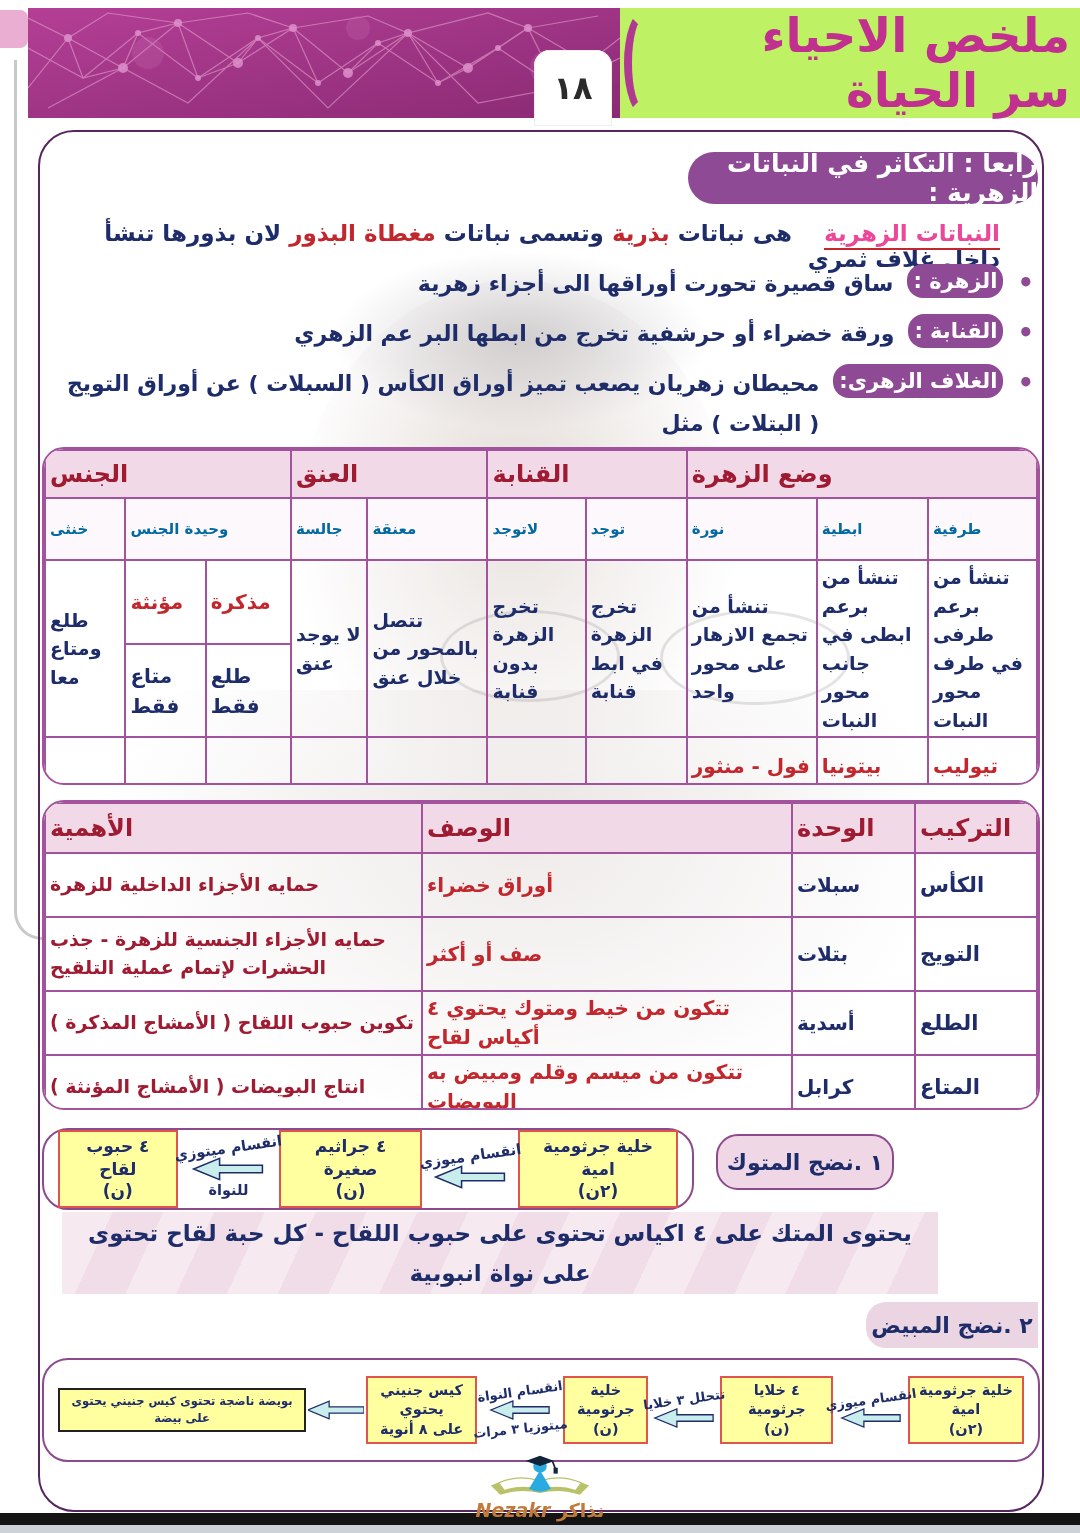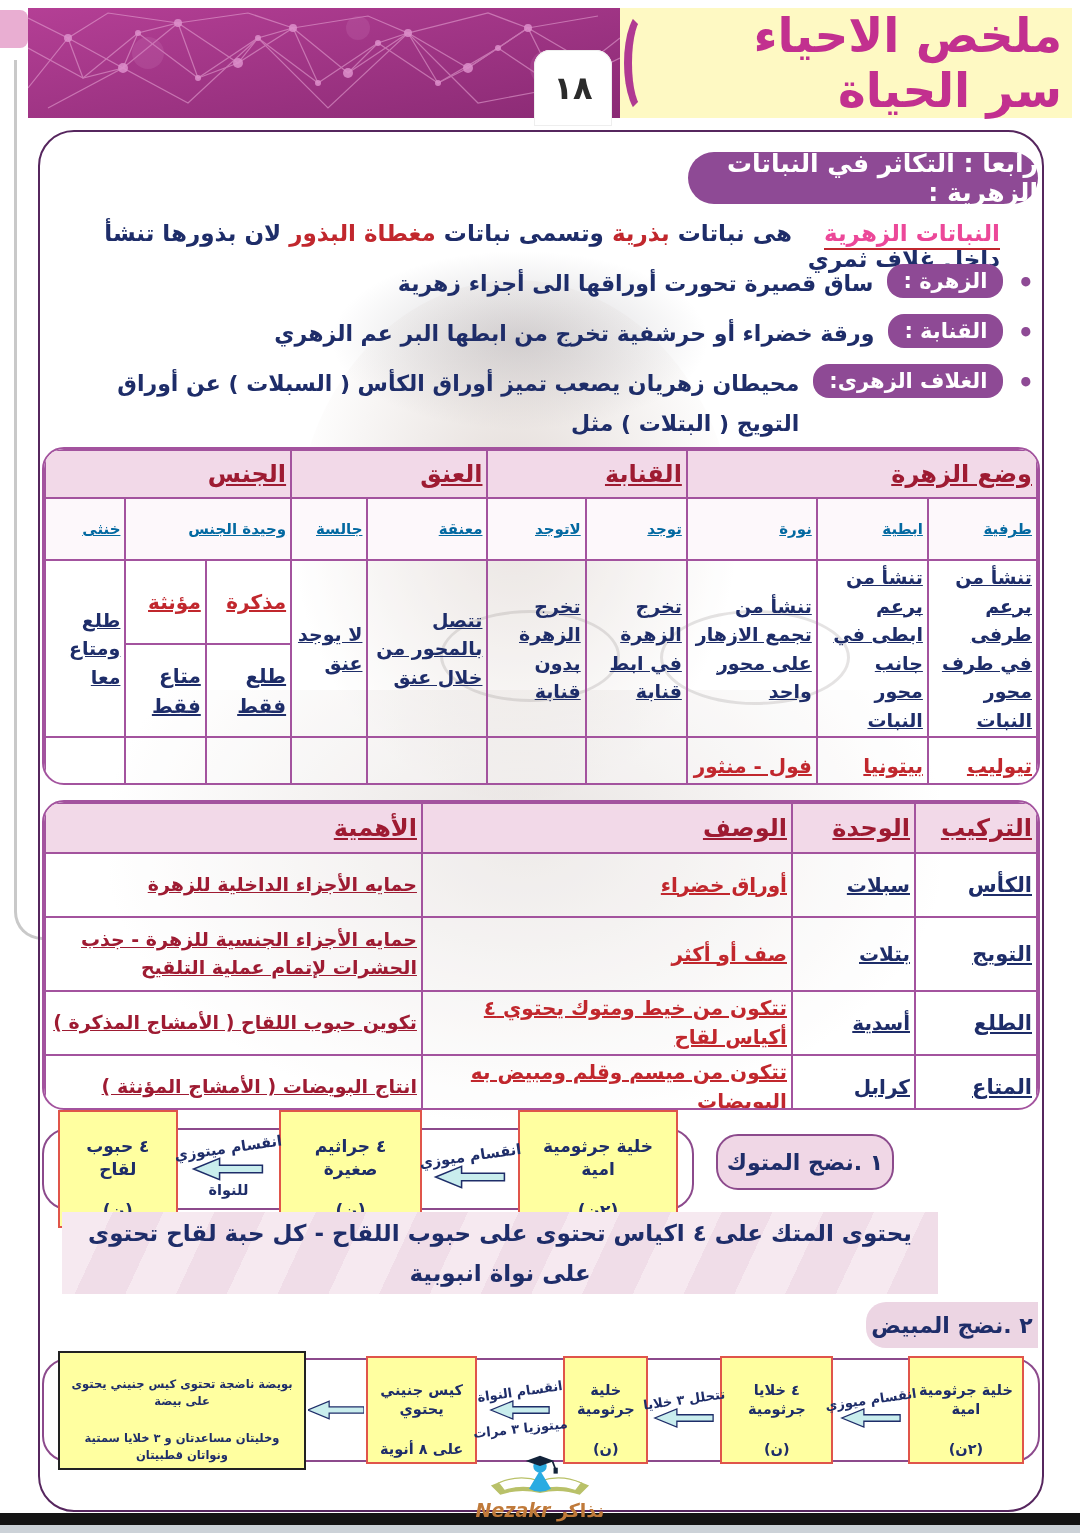--- a/index.html
+++ b/index.html
@@ -1,21 +1,21 @@
 <!DOCTYPE html>
 <html lang="ar"><head>
 <meta charset="utf-8">
 <style>
   * { margin:0; padding:0; box-sizing:border-box; }
   html,body { background:#ffffff; }
   body { font-family:"DejaVu Sans", sans-serif; }
   .page { position:relative; width:1080px; height:1533px; background:#ffffff; overflow:hidden; margin:0 auto; }
 
   
-  .banner { position:absolute; left:28px; top:8px; right:8px; height:110px; background:#fef9c3; }
+  .banner { position:absolute; left:28px; top:8px; right:0; height:110px; background:#bef264; }
   .banner-pattern { position:absolute; left:0; top:0; width:592px; height:110px; overflow:hidden; }
   .pink-strip { position:absolute; left:0; top:10px; width:28px; height:38px; background:#e9aed2; border-radius:0 8px 8px 0; }
   .crescent { position:absolute; left:596px; top:2px; width:40px; height:106px;
               border:8px solid transparent; border-left-color:#b03a92; border-radius:50%; }
   .banner-title { position:absolute; left:650px; right:10px; top:0; height:110px;
                   display:flex; align-items:center; justify-content:center;
                   color:#c2308f; font-size:47px; font-weight:bold; direction:rtl; letter-spacing:-1px;}
   .pageno-box { position:absolute; left:506px; top:42px; width:78px; height:76px; background:#ffffff;
                 border-radius:16px 16px 0 0; display:flex; align-items:center; justify-content:center;
                 font-size:32px; color:#2b2b2b; font-weight:bold; box-shadow:0 0 0 1px #eee inset; }
@@ -49,31 +49,31 @@
 
   
   .defline { position:absolute; top:88px; right:42px; left:20px; font-size:23px; font-weight:bold; text-align:right; }
   .term { color:#ec4899; text-decoration:underline; text-underline-offset:7px; text-decoration-color:#c1272d; }
 
   
   .bullet { position:absolute; right:8px; left:16px; display:flex; direction:rtl; align-items:flex-start; gap:14px; }
   .b1 { top:132px; } .b2 { top:182px; } .b3 { top:232px; }
   .bdot { color:#8e4a95; font-size:26px; line-height:38px; font-weight:bold; }
   .bpill { background:#8e4a95; color:#fff; border-radius:16px; font-weight:bold; font-size:21px;
-           padding:5px 16px; white-space:nowrap; }
+           padding:5px 6px; white-space:nowrap; }
   .btext { font-size:22px; font-weight:bold; color:#1e2d69; line-height:40px; text-align:right; }
   .btext .l2 { display:block; margin-right:265px; }
 
   
   .tblwrap { position:absolute; right:2px; left:2px; border:2.5px solid #a3539e; border-radius:22px;
              overflow:hidden; background:rgba(255,255,255,.25); }
   .tw1 { top:315px; height:338px; }
   .tw2 { top:668px; height:310px; }
   table { width:100%; height:100%; border-collapse:collapse; table-layout:fixed; direction:rtl; }
-  th,td { border:2px solid #a3539e; text-align:right; vertical-align:middle; padding:2px 4px;text-decoration:underline; }
+  th,td { border:2px solid #a3539e; text-align:left; vertical-align:middle; padding:2px 4px; }
   .grow th { background:#f2d9e8; color:#9e1b32; font-size:24px; font-weight:bold; height:48px; }
   .srow th { background:#fdf8fb; color:#0369a1; font-size:15px; font-weight:bold; height:62px; }
   .body-cell { color:#1e2d69; font-size:19px; font-weight:bold; line-height:1.5; }
   .sexhdr { color:#c1272d; font-size:20px; font-weight:bold; height:80px; }
   .sexval { color:#1e2d69; font-size:20px; font-weight:bold; height:88px; line-height:1.5;}
   .exrow td { color:#c1272d; font-size:20px; font-weight:bold; height:58px; }
 
   .t2 .hrow th { background:#f2d9e8; color:#9e1b32; font-size:24px; font-weight:bold; height:50px; }
   .t2 .c-struct { color:#1e2d69; font-size:21px; font-weight:bold; }
   .t2 .c-unit   { color:#1e2d69; font-size:20px; font-weight:bold; }
@@ -90,21 +90,21 @@
                color:#1e2d69; font-size:22px; font-weight:bold; }
   .step1 { top:1002px; right:148px; width:178px; height:56px; }
   .step2 { top:1170px; right:4px; width:172px; height:46px; border:none; background:#ecd5e3; border-radius:20px 0 0 20px;}
 
   .flowwrap { position:absolute; background:#ffffff; border:2.5px solid #8c4a8c; border-radius:26px;
               display:flex; direction:rtl; align-items:center; justify-content:space-between; padding:6px 14px; }
   .flow1 { top:996px; right:348px; left:2px; height:82px; }
   .flow2 { top:1226px; right:2px; left:2px; height:104px; }
   .fbox { background:#ffffa0; border:2.5px solid #e0554a; color:#1e2d69; font-weight:bold;
           text-align:center; padding:3px 8px; line-height:1.35; }
-  .fbox span { display:block;margin-top:20px; }
+  .fbox span { display:block; }
   .f1 .fbox { font-size:17px; }
   .f2box { font-size:14.5px; }
   .fbox-last { border:2px solid #222222; font-size:11.5px; line-height:1.5; }
   .arr { display:flex; flex-direction:column; align-items:center; justify-content:center; min-width:86px; }
   .alabel { color:#1e2d69; font-size:14.5px; font-weight:bold; transform:rotate(-8deg); white-space:nowrap; }
   .asub   { color:#1e2d69; font-size:14.5px; font-weight:bold; white-space:nowrap; }
 
   
   .noteband { position:absolute; top:1080px; right:104px; left:22px; height:82px;
               background:repeating-linear-gradient(115deg,#f6e9f0 0 46px,#f0dde8 46px 92px);
@@ -394,21 +394,20 @@
         <span>كيس جنيني يحتوي</span>
         <span>على ٨ أنوية</span>
       </div>
       <div class="arr" style="min-width:60px">
         <svg width="56" height="22" viewBox="0 0 90 34">
           <polygon points="90,12 34,12 34,3 0,17 34,31 34,22 90,22" fill="#c9eded" stroke="#1e2d69" stroke-width="2"></polygon>
         </svg>
       </div>
       <div class="fbox fbox-last" style="width:300px">
         <span>بويضة ناضجة تحتوى كيس جنيني يحتوى على بيضة</span>
-        <span>وخليتان مساعدتان و ٣ خلايا سمتية ونواتان قطبيتان</span>
       </div>
     </div>
 
   </div>
 
   <div class="logo">
     <svg width="130" height="44" viewBox="0 0 140 52">
       <path d="M12 36 Q 42 22 70 32 Q 98 22 128 36 L 117 47 Q 94 39 70 45 Q 46 39 23 47 Z" fill="#b9c169"></path>
       <path d="M21 33 Q 46 22 70 31 Q 94 22 119 33 L 112 42 Q 92 35 70 41 Q 48 35 28 42 Z" fill="#ffffff" stroke="#b9c169" stroke-width="1.4"></path>
       <path d="M70 18 L 57 40 Q 70 47 83 40 Z" fill="#29abe2"></path>

